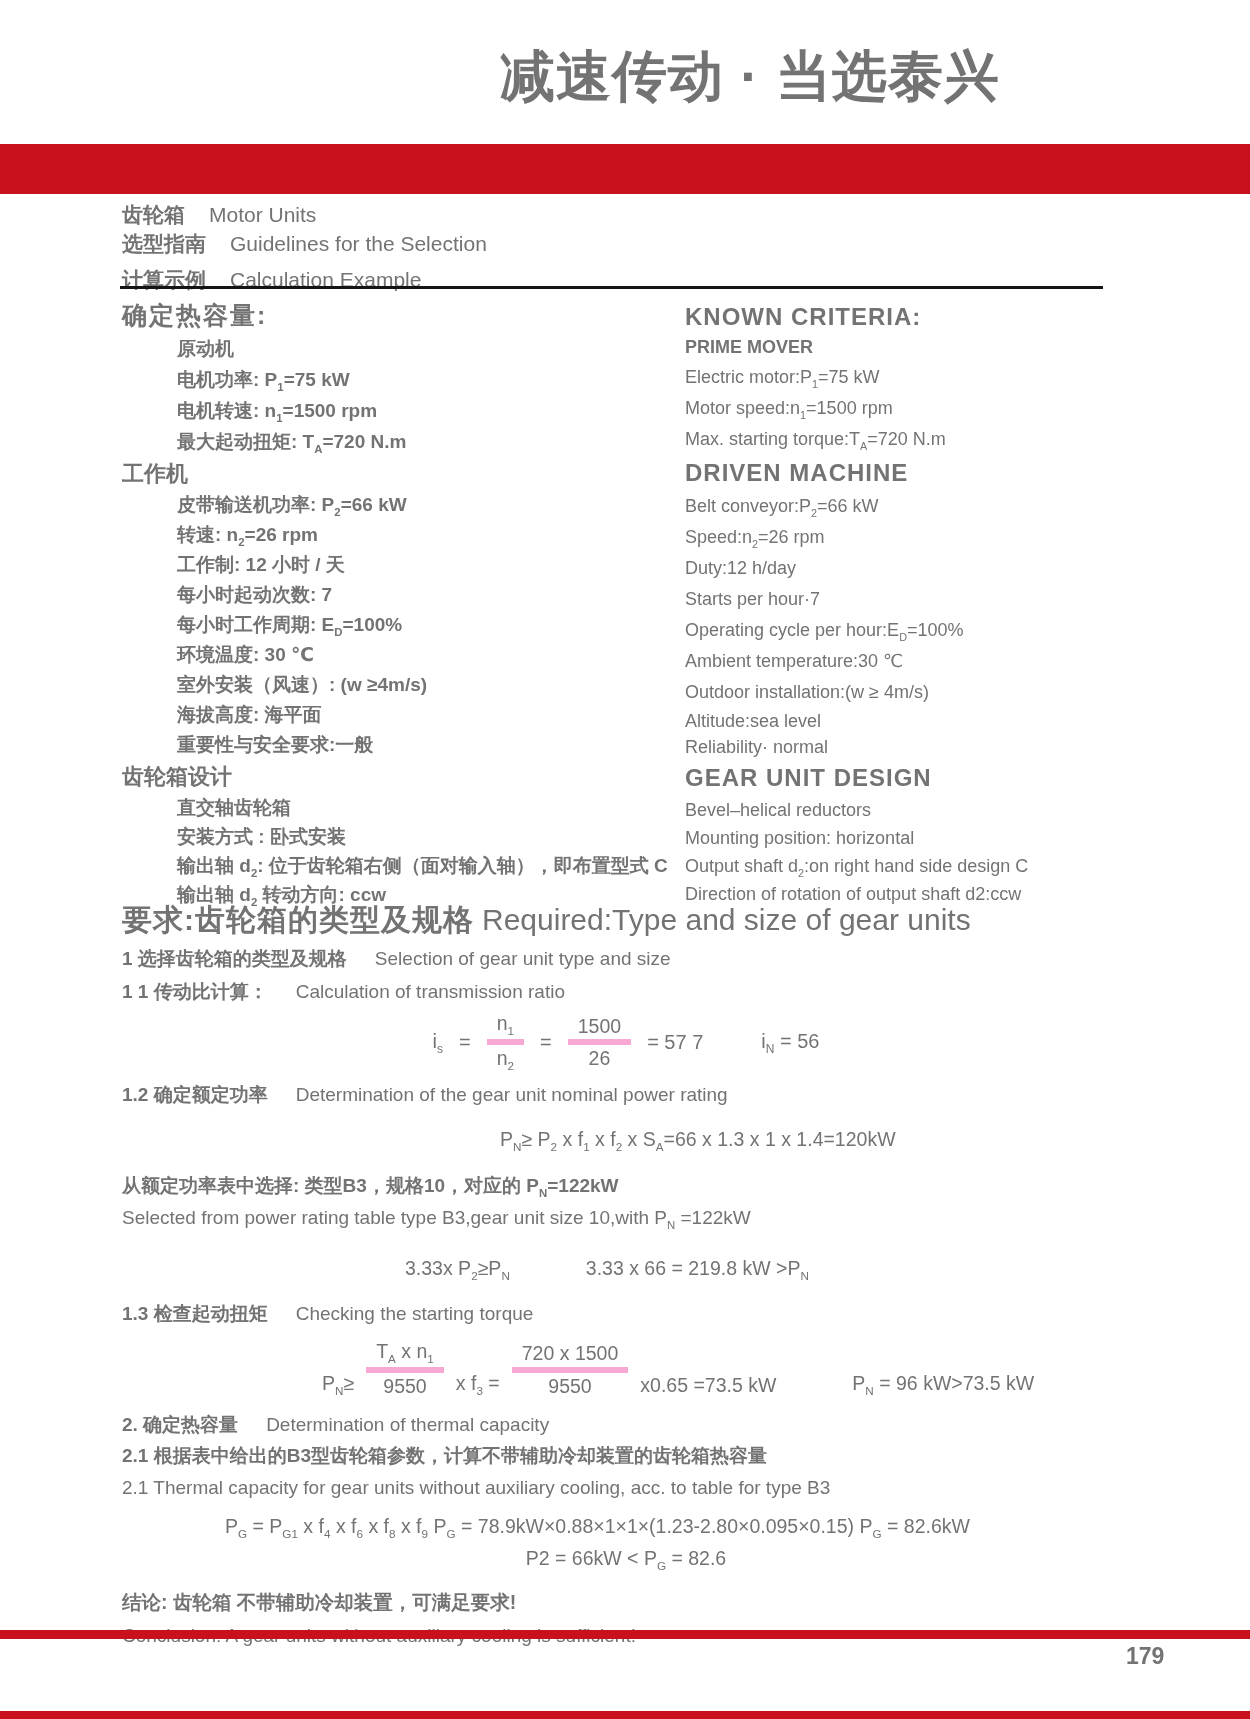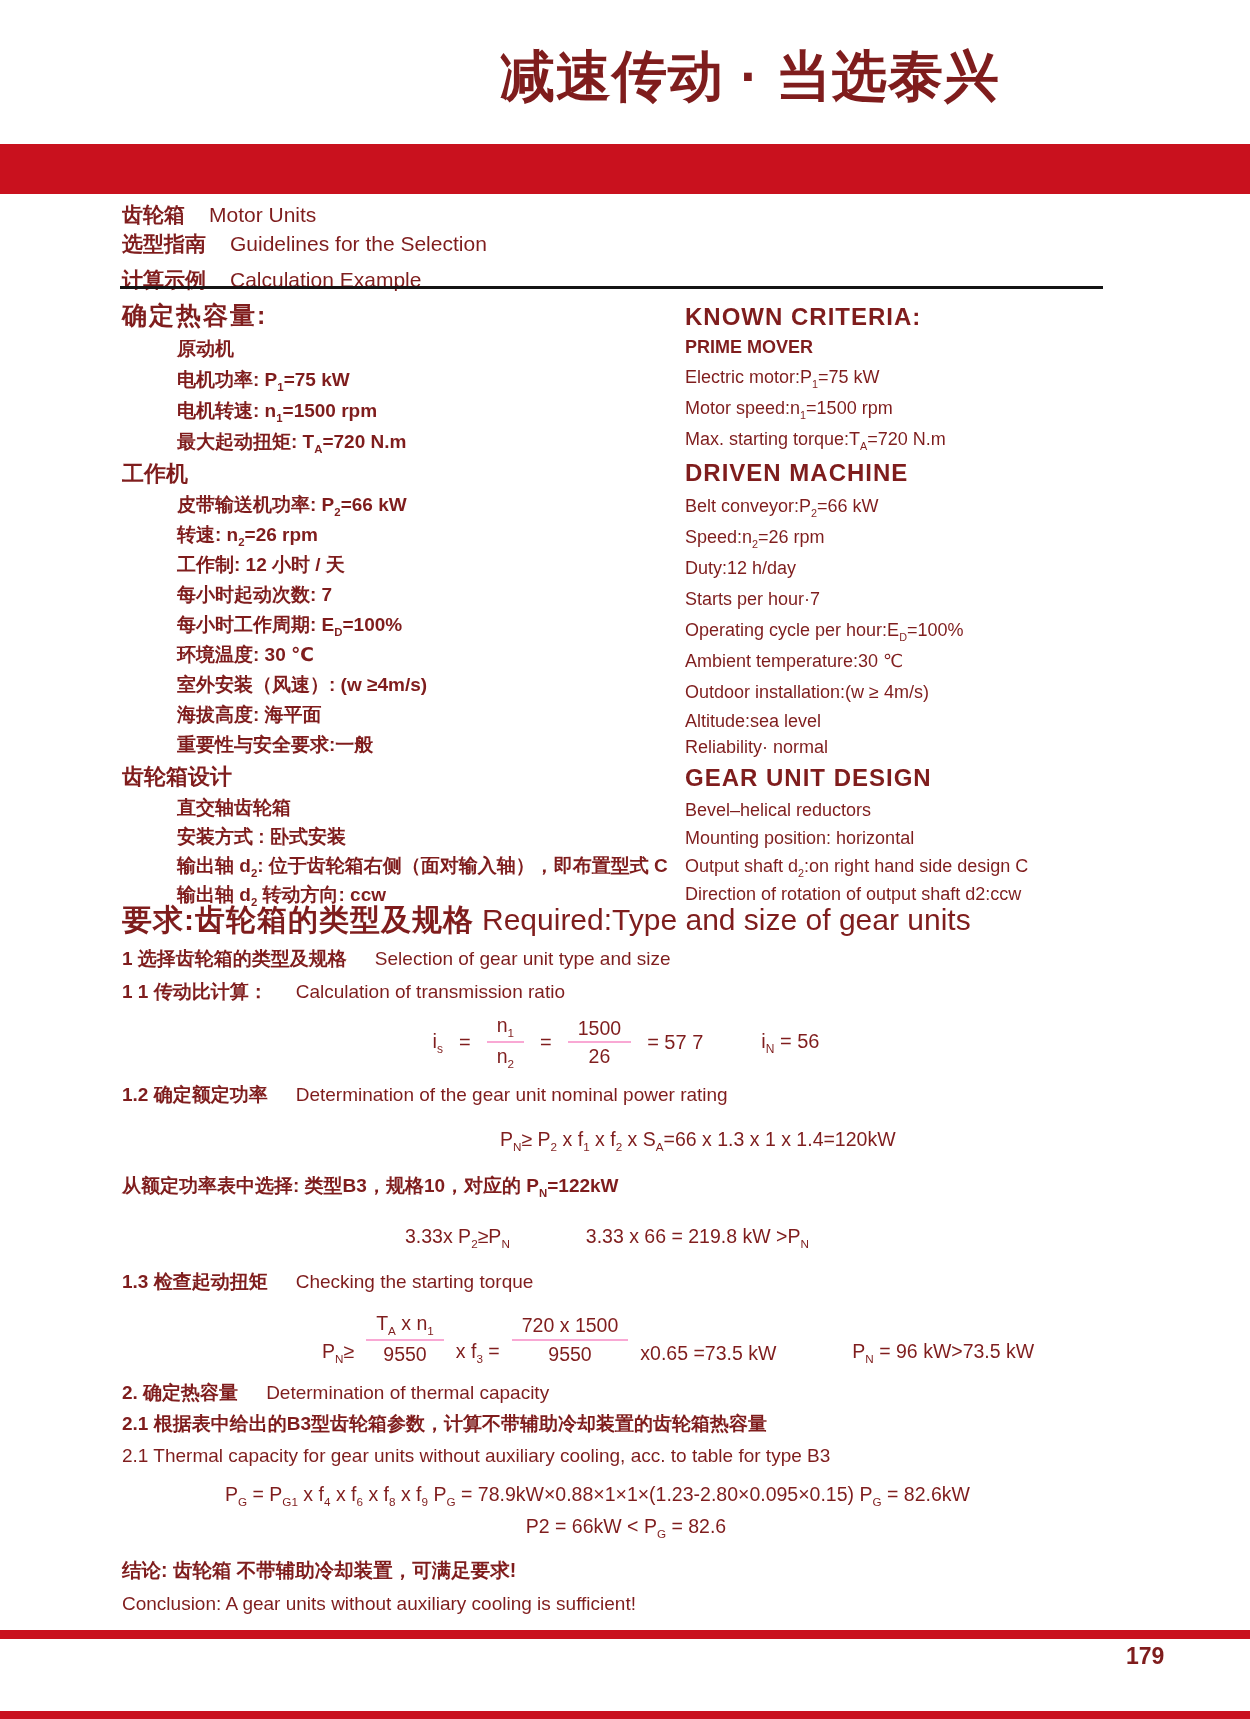--- a/index.html
+++ b/index.html
@@ -1,19 +1,19 @@
 <!DOCTYPE html>
 <html><head>
 <meta charset="utf-8">
 <style>
   * { margin:0; padding:0; box-sizing:border-box; }
   html,body { background:#e9e9e9; }
   .page {
     position:relative; width:1250px; height:1719px; margin:0 auto;
-    background:#ffffff; overflow:hidden; color:#7f1d1d;
+    background:#ffffff; overflow:hidden; color:#737373;
     font-family:"Liberation Sans","DejaVu Sans",sans-serif;
   }
   sub { font-size:0.6em; line-height:1; }
 
   
   .brand-title { position:absolute; top:40px; left:250px; width:1000px; text-align:center;
     font-size:55px; font-weight:bold; letter-spacing:1px; }
   .red-band { position:absolute; top:144px; left:0; width:1250px; height:50px; background:#c9111e; }
 
   
@@ -44,21 +44,21 @@
 
   
   .calc { position:absolute; top:945px; left:122px; width:1008px; }
   .c-row { font-size:19px; line-height:27px; white-space:nowrap; }
   .c-zh { font-weight:bold; margin-right:28px; }
   .mt6 { margin-top:6px; } .mt10 { margin-top:10px; } .mt14 { margin-top:14px; }
   .mt18 { margin-top:18px; }
   .formula { font-size:20px; white-space:nowrap; }
   .ratio-row { display:flex; align-items:center; justify-content:center; gap:16px; height:58px; margin-top:8px; }
   .frac { display:inline-flex; flex-direction:column; align-items:center; line-height:1.15; font-size:19.5px; }
-  .frac .num { border-bottom:2px solid #f9a8d4; padding:0 10px 2px; }
+  .frac .num { border-bottom:6px solid #f9a8d4; padding:0 10px 2px; }
   .frac .den { padding-top:2px; }
   .nominal { margin-left:42px; }
   .pn-row { margin-top:16px; padding-left:378px; font-size:19.5px; line-height:30px; }
   .sel-zh { margin-top:18px; font-size:19px; font-weight:bold; line-height:28px; white-space:nowrap; }
   .sel-en { margin-top:4px; font-size:19px; line-height:28px; white-space:nowrap; }
   .check33-row { margin-top:22px; padding-left:283px; display:flex; gap:76px; font-size:19.5px; line-height:28px; }
   .torque-row { display:flex; align-items:flex-end; gap:12px; margin-top:6px; padding-left:200px; height:64px; font-size:19.5px; }
   .torque-result { margin-left:64px; }
   .pg-row { margin-top:10px; padding-left:103px; font-size:19.5px; line-height:29px; }
   .pg2-row { margin-top:3px; text-align:center; font-size:19.5px; line-height:28px; }
@@ -164,20 +164,21 @@
       <span><span>= 57 7</span></span>
       <span class="nominal"><span>i</span><sub>N</sub><span> = 56</span></span>
     </div>
 
     <div class="c-row mt10">
       <span class="c-zh"><span>1.2 确定额定功率</span></span><span class="c-en"><span>Determination of the gear unit nominal power rating</span></span>
     </div>
     <div class="formula pn-row"><span>P</span><sub>N</sub><span>≥ P</span><sub>2</sub><span> x f</span><sub>1</sub><span> x f</span><sub>2</sub><span> x S</span><sub>A</sub><span>=66 x 1.3 x 1 x 1.4=120kW</span></div>
 
     <div class="sel-zh"><span>从额定功率表中选择: 类型B3，规格10，对应的 P</span><sub>N</sub><span>=122kW</span></div>
+    <div class="sel-en"><span>Selected from power rating table  type B3,gear unit size 10,with P</span><sub>N</sub><span> =122kW</span></div>
 
     <div class="check33-row">
       <span><span>3.33x P</span><sub>2</sub><span>≥P</span><sub>N</sub></span>
       <span><span>3.33 x 66 = 219.8 kW &gt;P</span><sub>N</sub></span>
     </div>
 
     <div class="c-row mt18">
       <span class="c-zh"><span>1.3 检查起动扭矩</span></span><span class="c-en"><span>Checking the starting torque</span></span>
     </div>
 

